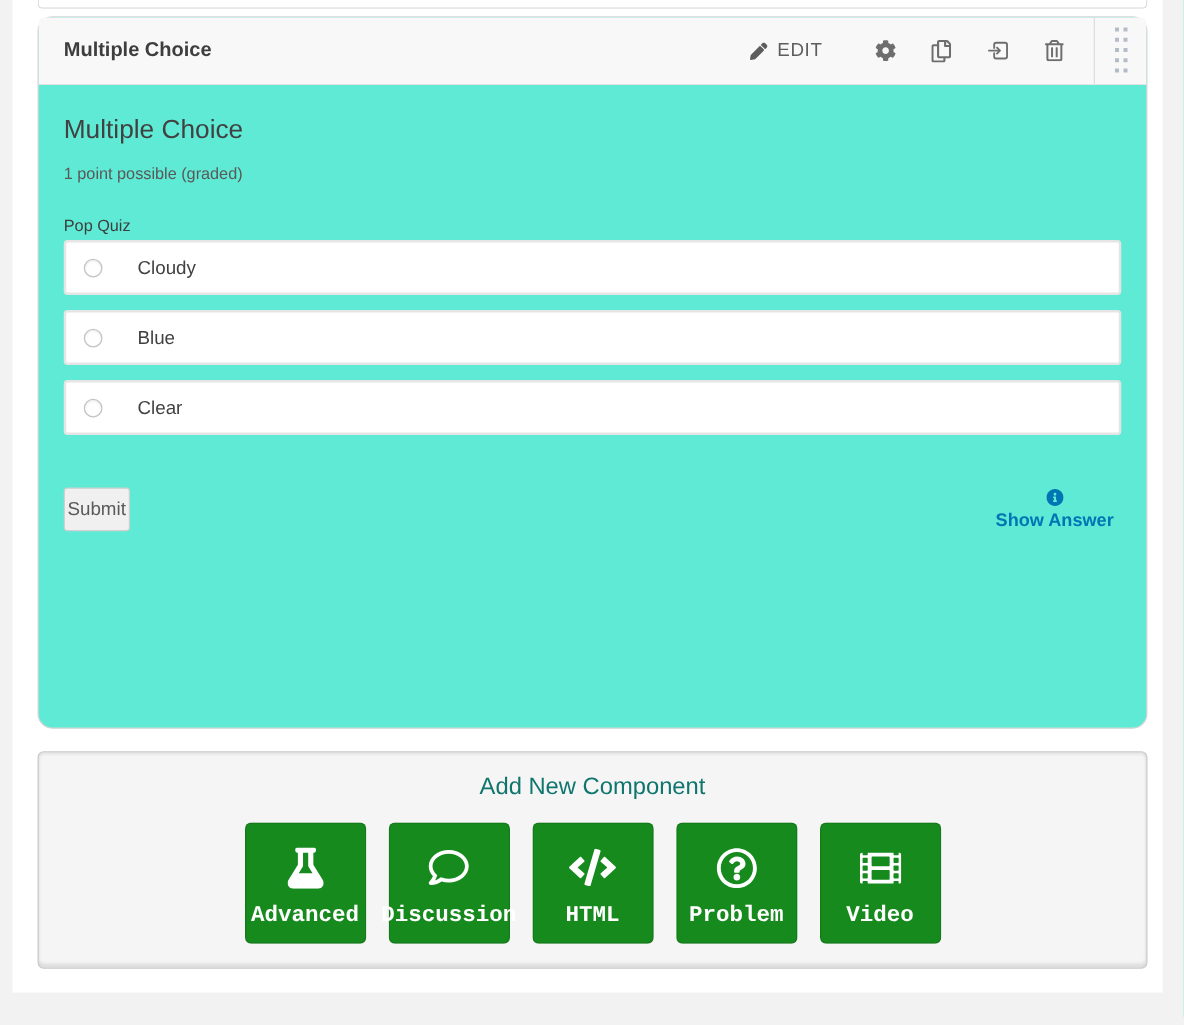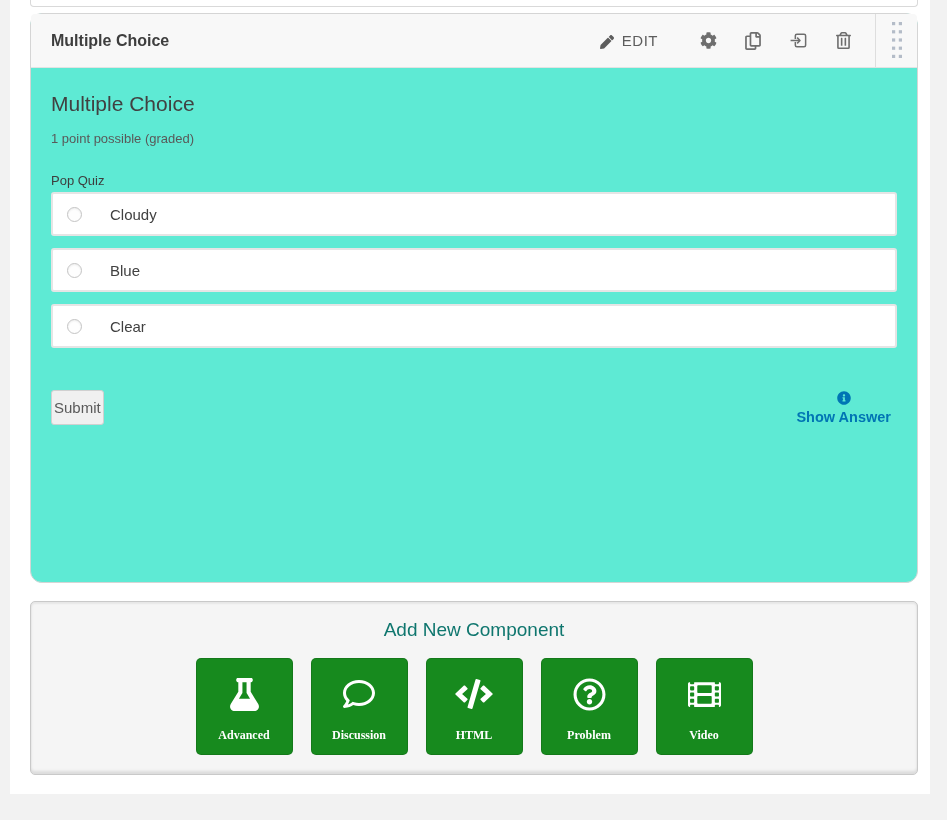--- a/index.html
+++ b/index.html
@@ -47,21 +47,21 @@
   }
   .card-title { font-size: 16px; font-weight: bold; color: #3e3e3e; }
   .header-actions {
     margin-left: auto;
     display: flex;
     align-items: center;
     height: 100%;
   }
   .action-btn {
     background: none; border: none; cursor: pointer;
-    display: flex; align-items: flex-end;
+    display: flex; align-items: center;
     padding: 6px 14px;
     color: #616161;
   }
   .edit-btn { gap: 8px; font-size: 15px; letter-spacing: .5px; color: #5d5d5d; margin-right: 14px; font-family: inherit; }
   .drag-handle {
     width: 42px; height: 100%;
     border-left: 1px solid #dedede;
     display: flex; align-items: center; justify-content: center;
     cursor: grab;
     margin-left: 10px;
@@ -140,21 +140,21 @@
     background: #178a1e;
     border: 1px solid rgba(0,0,0,.12);
     border-radius: 5px;
     display: flex; flex-direction: column;
     align-items: center;
     justify-content: space-between;
     padding: 15px 0 11px 0;
     cursor: pointer;
   }
   .component-btn .icon-box { height: 40px; display: flex; align-items: center; justify-content: center; }
-  .component-btn .btn-label { color: #fff; font-size: 12px; font-weight: bold; font-family: Liberation Serif, serif; }
+  .component-btn .btn-label { color: #fff; font-size: 18px; font-weight: bold; font-family: Liberation Mono, monospace; }
   svg { display: block; }
 </style>
 </head>
 <body>
 
 <div class="content-area">
 
   <div class="prev-edge"></div>
 
   <div class="card">

